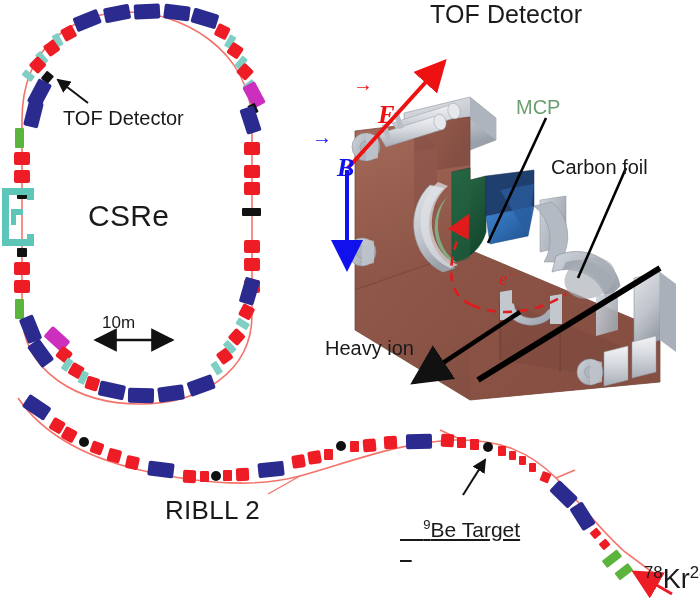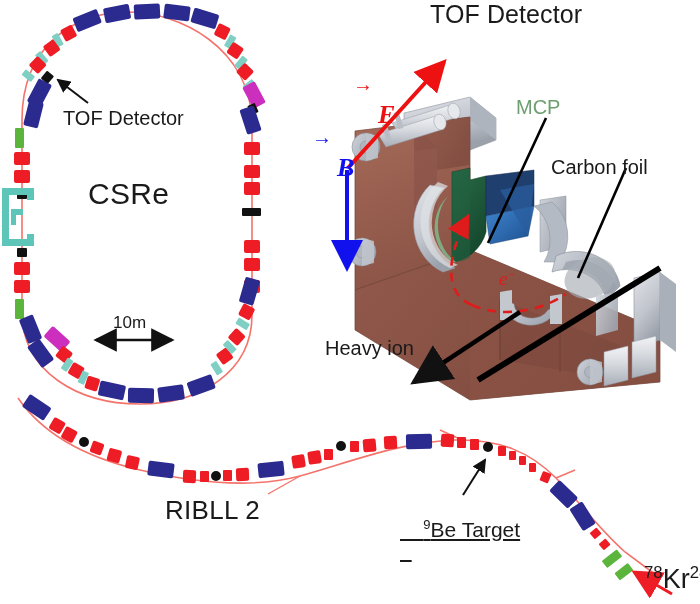--- a/index.html
+++ b/index.html
@@ -331,25 +331,25 @@
 
     <line x1="626" y1="168" x2="578" y2="278" stroke="#000" stroke-width="2.6"></line>
 
     <line x1="348" y1="168" x2="444" y2="62" stroke="#ee1111" stroke-width="4" marker-end="url(#arrEfield)"></line>
 
     <line x1="347" y1="170" x2="347" y2="268" stroke="#1111ee" stroke-width="4" marker-end="url(#arrBfield)"></line>
   </svg>
 
   <div class="lbl tof-title" style="left:430px;top:2px;">TOF Detector</div>
 
-  <div class="lbl csre-lbl" style="left:88px;top:179px;">CSRe</div>
+  <div class="lbl csre-lbl" style="left:88px;top:201px;">CSRe</div>
 
   <div class="lbl plain-lbl" style="left:63px;top:108px;">TOF Detector</div>
 
-  <div class="lbl scale-lbl" style="left:113px;top:314px;">10m</div>
+  <div class="lbl scale-lbl" style="left:102px;top:314px;">10m</div>
 
   <div class="lbl mcp-lbl" style="left:516px;top:97px;">MCP</div>
 
   <div class="lbl plain-lbl" style="left:551px;top:157px;text-align:center;">Carbon foil</div>
 
   <div class="lbl plain-lbl" style="left:325px;top:338px;">Heavy ion</div>
 
   <div class="lbl ribll-lbl" style="left:165px;top:497px;">RIBLL 2</div>
 
   <div class="lbl e-lbl" style="left:480px;top:250px;">

